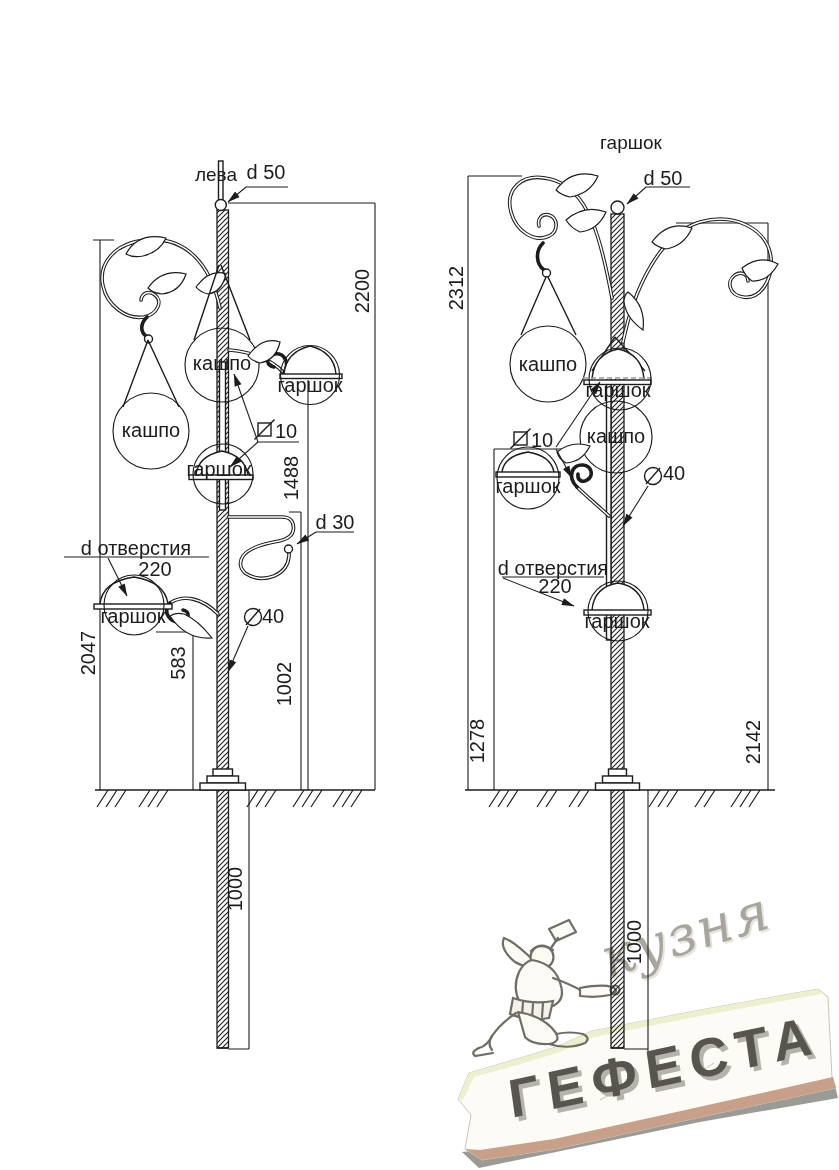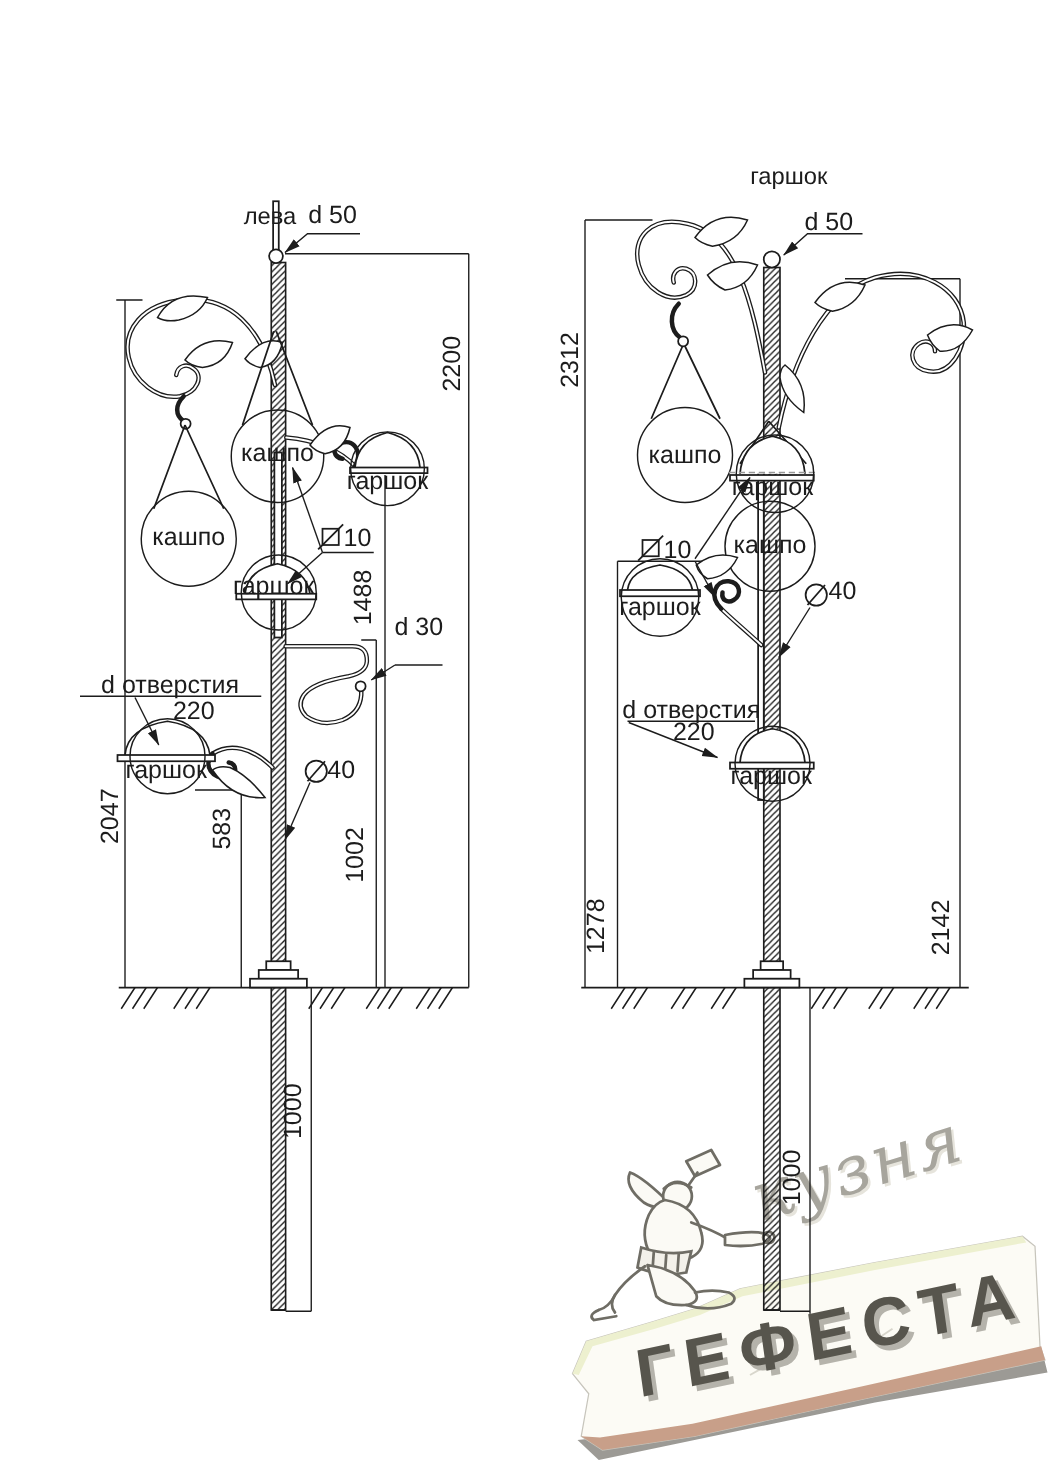--- a/index.html
+++ b/index.html
@@ -284,21 +284,21 @@
 
 <div class="lbl title" style="left:216px;top:135px;margin-top:39px;">лева</div>
 <div class="lbl" style="left:266px;top:172px;">d 50</div>
 <div class="lbl v" style="left:362px;top:291px;">2200</div>
 <div class="lbl" style="left:222px;top:363px;">кашпо</div>
 <div class="lbl" style="left:310px;top:385px;">гаршок</div>
 <div class="lbl" style="left:151px;top:430px;">кашпо</div>
 <div class="lbl" style="left:286px;top:431px;">10</div>
 <div class="lbl" style="left:219px;top:469px;">гаршок</div>
 <div class="lbl v" style="left:291px;top:478px;">1488</div>
-<div class="lbl" style="left:335px;top:502px;text-align:center;">d 30</div>
+<div class="lbl" style="left:335px;top:522px;text-align:center;">d 30</div>
 <div class="lbl" style="left:136px;top:548px;">d отверстия</div>
 <div class="lbl" style="left:155px;top:569px;">220</div>
 <div class="lbl" style="left:133px;top:616px;">гаршок</div>
 <div class="lbl" style="left:273px;top:616px;">40</div>
 <div class="lbl v" style="left:88px;top:653px;">2047</div>
 <div class="lbl v" style="left:178px;top:663px;">583</div>
 <div class="lbl v" style="left:284px;top:684px;">1002</div>
 <div class="lbl v" style="left:235px;top:889px;">1000</div>
 
 <div class="lbl title" style="left:631px;top:142px;">гаршок</div>

